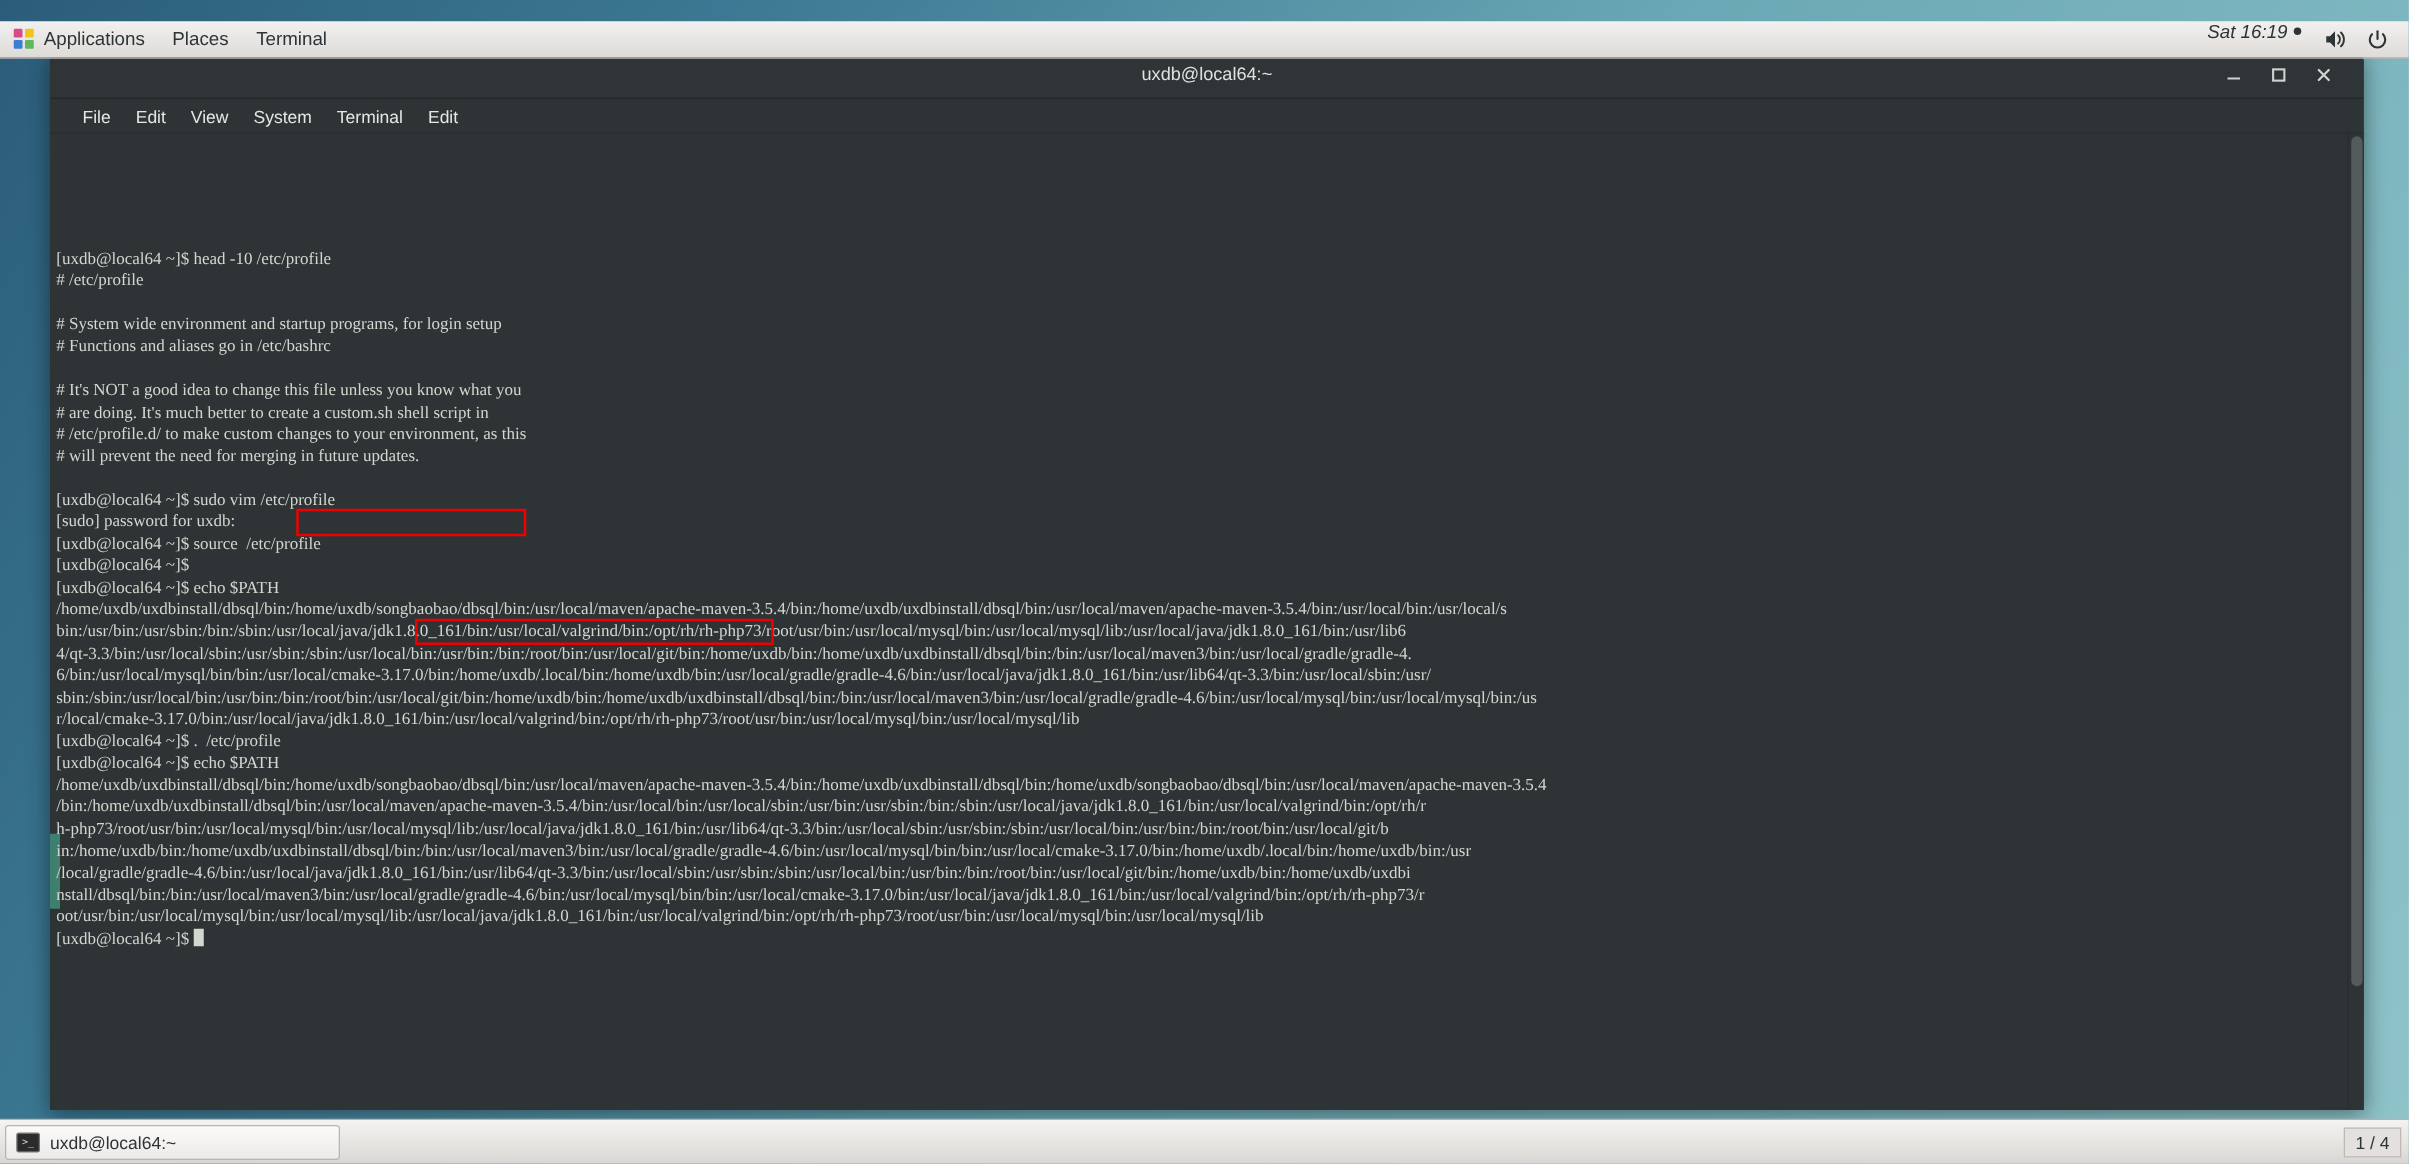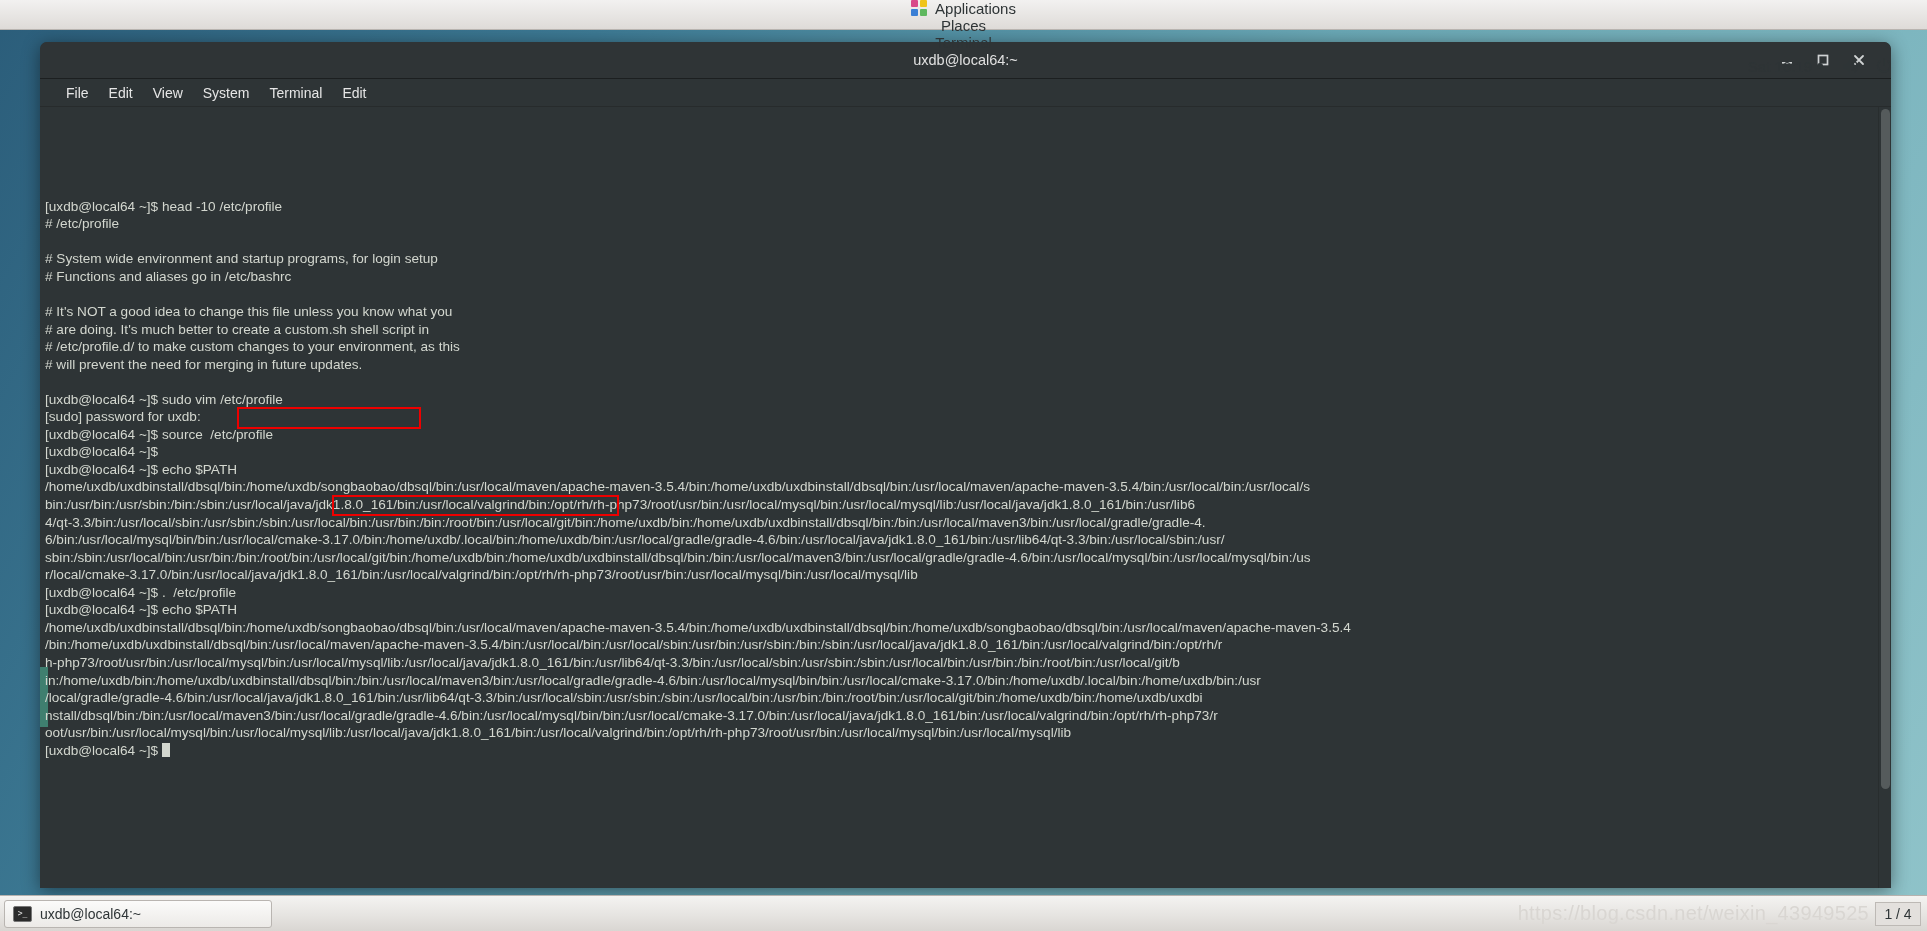--- a/index.html
+++ b/index.html
@@ -10,46 +10,45 @@
     overflow: hidden;
     font-family: "Liberation Sans", sans-serif;
   }
   body {
     background: linear-gradient(120deg, #2b5d7a 0%, #3d7a94 25%, #6aa8b5 55%, #8fc3c9 100%);
     position: relative;
   }
 
   
   #top-panel {
-    position: absolute; top: 0; left: 0;
+    position: absolute; top: 17px; left: 0;
     width: 1927px; height: 30px;
     background: linear-gradient(to bottom, #f2f1f0 0%, #e8e6e4 50%, #dedbd8 100%);
     border-bottom: 1px solid #b8b4b0;
     display: flex; align-items: center;
     font-size: 15px; color: #2e3436;
     z-index: 50;
-    flex-direction: column;
   }
   .tp-item {
     height: 30px; display: flex; align-items: center;
     padding: 0 11px; gap: 7px; cursor: default;
   }
   #app-logo {
     width: 17px; height: 17px; position: relative; display:inline-block;
   }
   #app-logo i {
     position: absolute; width: 7px; height: 7px; border-radius: 1px;
   }
   #app-logo i:nth-child(1){ left:0; top:0; background:#d84a8a; }
   #app-logo i:nth-child(2){ left:9px; top:0; background:#f0c419; }
   #app-logo i:nth-child(3){ left:0; top:9px; background:#3a7fd5; }
   #app-logo i:nth-child(4){ left:9px; top:9px; background:#5fb85f; }
   #top-right {
-    margin-left: auto; display: flex; align-items: center;
-    gap: 4px; padding-right: 28px;
+    margin-left: auto; display: flex; align-items: flex-start;
+    gap: 4px; padding-right: 10px; font-style: italic;
   }
   #clock {
     font-size: 15px; color: #2e3436; padding: 0 8px;
     display:flex; align-items:center; gap:5px;
   }
   .dot-ind { width:6px; height:6px; border-radius:50%; background:#2e3436; display:inline-block; }
   .tp-icon { width: 30px; height:30px; display:flex; align-items:center; justify-content:center; }
   .tp-icon svg { display:block; }
 
   
@@ -97,21 +96,21 @@
 
   #term-body {
     flex: 1; position: relative;
     background: #2e3436;
     overflow: hidden;
     display: flex;
   }
   #term-text {
     flex: 1;
     padding: 3px 0 0 5px;
-    font-family: Liberation Sans, sans-serif;
+    font-family: Liberation Serif, serif;
     font-size: 13.6px;
     line-height: 17.55px;
     color: #d3d7cf;
     white-space: pre;
     letter-spacing: 0px;
     position: relative;
   }
   .tline { height: 17.55px; white-space: pre; }
   .cursor {
     display: inline-block; width: 8px; height: 14px;
@@ -272,18 +271,17 @@
     </div>
   </div>
 </div>
 
 <div id="bottom-panel">
   <div id="task-button">
     <span id="task-icon">&gt;_</span>
     <span>uxdb@local64:~</span>
   </div>
   <div id="bp-right">
-    <div id="watermark">https://blog.csdn.net/weixin_43949525</div>
     <div id="workspace-switcher">
       <span>1 / 4</span>
     </div>
   </div>
 </div>
 
 </body></html>

